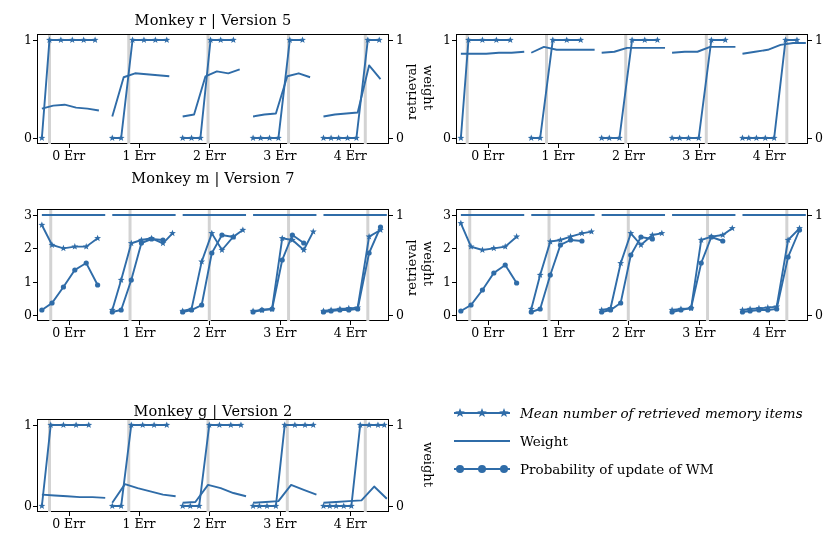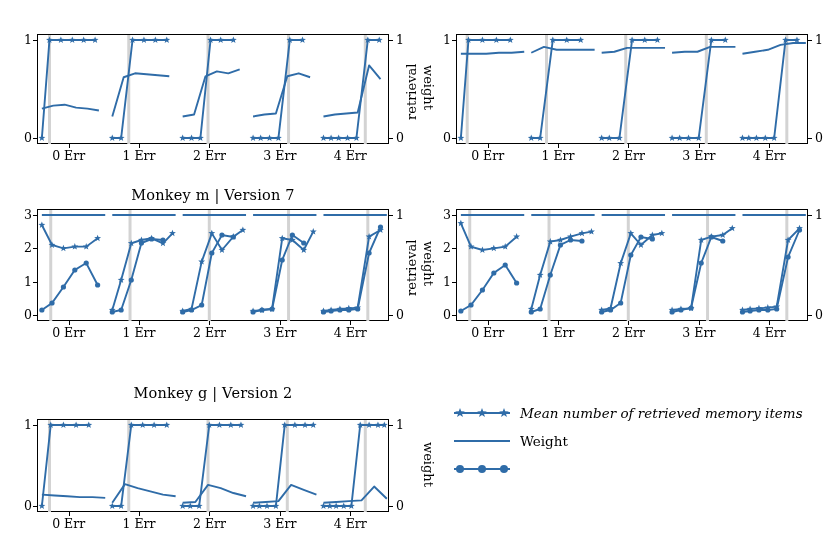--- a/index.html
+++ b/index.html
@@ -43,20 +43,21 @@
     position:absolute;font-size:12.5px;text-align:center;white-space:nowrap;
   }
   .legend-row{position:absolute;display:flex;align-items:center;}
   .legend-text{font-size:13.5px;white-space:nowrap;margin-left:8px;}
 </style>
 </head>
 <body>
 
 <div id="root">
     <div class="panel" style="left: 0px; top: 0px; width: 830px; height: 541px;">
+      <div class="panel-title" style="left: 37px; top: 12px; width: 352px;">Monkey r | Version 5</div>
       <div class="plot" style="left: 37px; top: 34px; width: 352px; height: 110px;">
         <svg width="352" height="110">
           <line x1="11.475200000000001" x2="11.475200000000001" y1="0" y2="110" stroke="#d3d3d3" stroke-width="3"></line>
           <polyline points="3.8720000000000008,74.60 15.276800000000001,71.66 26.681600000000003,70.68 38.086400000000005,73.62 49.491200000000006,74.60 60.89600000000001,76.56" fill="none" stroke="#2f6ca8" stroke-width="1.9" stroke-linejoin="round"></polyline>
           <polyline points="3.8720000000000008,104.00 11.475200000000001,6.00 22.880000000000003,6.00 34.284800000000004,6.00 45.689600000000006,6.00 57.0944,6.00" fill="none" stroke="#2f6ca8" stroke-width="1.9"></polyline>
           <polygon points="3.87,100.40 4.76,102.78 7.30,102.89 5.31,104.47 5.99,106.91 3.87,105.51 1.76,106.91 2.43,104.47 0.45,102.89 2.98,102.78" fill="#2f6ca8"></polygon>
           <polygon points="11.48,2.40 12.36,4.78 14.90,4.89 12.91,6.47 13.59,8.91 11.48,7.51 9.36,8.91 10.04,6.47 8.05,4.89 10.59,4.78" fill="#2f6ca8"></polygon>
           <polygon points="22.88,2.40 23.77,4.78 26.30,4.89 24.32,6.47 25.00,8.91 22.88,7.51 20.76,8.91 21.44,6.47 19.46,4.89 21.99,4.78" fill="#2f6ca8"></polygon>
           <polygon points="34.28,2.40 35.17,4.78 37.71,4.89 35.72,6.47 36.40,8.91 34.28,7.51 32.17,8.91 32.85,6.47 30.86,4.89 33.40,4.78" fill="#2f6ca8"></polygon>
           <polygon points="45.69,2.40 46.58,4.78 49.11,4.89 47.13,6.47 47.81,8.91 45.69,7.51 43.57,8.91 44.25,6.47 42.27,4.89 44.80,4.78" fill="#2f6ca8"></polygon>
@@ -185,21 +186,21 @@
       <div style="position: absolute; left: 558.08px; top: 144px; height: 4px; width: 0px; border-left: 1.1px solid rgb(0, 0, 0);"></div>
       <div class="tick-lab-x" style="left: 600.48px; top: 148px; width: 56px;">2 Err</div>
       <div style="position: absolute; left: 628.48px; top: 144px; height: 4px; width: 0px; border-left: 1.1px solid rgb(0, 0, 0);"></div>
       <div class="tick-lab-x" style="left: 670.88px; top: 148px; width: 56px;">3 Err</div>
       <div style="position: absolute; left: 698.88px; top: 144px; height: 4px; width: 0px; border-left: 1.1px solid rgb(0, 0, 0);"></div>
       <div class="tick-lab-x" style="left: 741.28px; top: 148px; width: 56px;">4 Err</div>
       <div style="position: absolute; left: 769.28px; top: 144px; height: 4px; width: 0px; border-left: 1.1px solid rgb(0, 0, 0);"></div>
       <div class="ylab-left" style="left: 404px; top: 58px; height: 62px;">retrieval</div>
     </div>
     <div class="panel" style="left: 0px; top: 0px; width: 830px; height: 541px;">
-      <div class="panel-title" style="left: 37px; top: 187px; width: 352px;">Monkey m | Version 7</div>
+      <div class="panel-title" style="left: 37px; top: 170px; width: 352px;">Monkey m | Version 7</div>
       <div class="plot" style="left: 37px; top: 209px; width: 352px; height: 112px;">
         <svg width="352" height="112">
           <line x1="12.742400000000004" x2="12.742400000000004" y1="0" y2="112" stroke="#d3d3d3" stroke-width="3"></line>
           <polyline points="3.8720000000000008,6.00 16.544000000000004,6.00 29.216000000000005,6.00 41.888000000000005,6.00 54.56000000000001,6.00 67.23200000000001,6.00" fill="none" stroke="#2f6ca8" stroke-width="1.9" stroke-linejoin="round"></polyline>
           <polyline points="3.8720000000000008,101.00 14.009600000000002,94.00 25.414400000000004,78.00 36.8192,61.00 48.224000000000004,54.00 59.628800000000005,76.00" fill="none" stroke="#2f6ca8" stroke-width="1.9"></polyline>
           <circle cx="3.8720000000000008" cy="101" r="2.6" fill="#2f6ca8"></circle>
           <circle cx="14.009600000000002" cy="94" r="2.6" fill="#2f6ca8"></circle>
           <circle cx="25.414400000000004" cy="78" r="2.6" fill="#2f6ca8"></circle>
           <circle cx="36.8192" cy="61" r="2.6" fill="#2f6ca8"></circle>
           <circle cx="48.224000000000004" cy="54" r="2.6" fill="#2f6ca8"></circle>
@@ -416,21 +417,21 @@
       <div style="position: absolute; left: 558.08px; top: 321px; height: 4px; width: 0px; border-left: 1.1px solid rgb(0, 0, 0);"></div>
       <div class="tick-lab-x" style="left: 600.48px; top: 325px; width: 56px;">2 Err</div>
       <div style="position: absolute; left: 628.48px; top: 321px; height: 4px; width: 0px; border-left: 1.1px solid rgb(0, 0, 0);"></div>
       <div class="tick-lab-x" style="left: 670.88px; top: 325px; width: 56px;">3 Err</div>
       <div style="position: absolute; left: 698.88px; top: 321px; height: 4px; width: 0px; border-left: 1.1px solid rgb(0, 0, 0);"></div>
       <div class="tick-lab-x" style="left: 741.28px; top: 325px; width: 56px;">4 Err</div>
       <div style="position: absolute; left: 769.28px; top: 321px; height: 4px; width: 0px; border-left: 1.1px solid rgb(0, 0, 0);"></div>
       <div class="ylab-left" style="left: 404px; top: 234px; height: 62px;">retrieval</div>
     </div>
     <div class="panel" style="left: 0px; top: 0px; width: 830px; height: 541px;">
-      <div class="panel-title" style="left: 37px; top: 385px; width: 352px;">Monkey g | Version 2</div>
+      <div class="panel-title" style="left: 37px; top: 403px; width: 352px;">Monkey g | Version 2</div>
       <div class="plot" style="left: 37px; top: 419px; width: 352px; height: 93px;">
         <svg width="352" height="93">
           <line x1="11.475200000000001" x2="11.475200000000001" y1="0" y2="93" stroke="#d3d3d3" stroke-width="3"></line>
           <polyline points="3.8720000000000008,75.66 16.544000000000004,76.47 29.216000000000005,77.28 41.888000000000005,78.09 54.56000000000001,78.09 67.23200000000001,78.90" fill="none" stroke="#2f6ca8" stroke-width="1.9" stroke-linejoin="round"></polyline>
           <polyline points="3.8720000000000008,87.00 12.742400000000004,6.00 25.414400000000004,6.00 38.086400000000005,6.00 50.7584,6.00" fill="none" stroke="#2f6ca8" stroke-width="1.9"></polyline>
           <polygon points="3.87,83.40 4.76,85.78 7.30,85.89 5.31,87.47 5.99,89.91 3.87,88.51 1.76,89.91 2.43,87.47 0.45,85.89 2.98,85.78" fill="#2f6ca8"></polygon>
           <polygon points="12.74,2.40 13.63,4.78 16.17,4.89 14.18,6.47 14.86,8.91 12.74,7.51 10.63,8.91 11.30,6.47 9.32,4.89 11.85,4.78" fill="#2f6ca8"></polygon>
           <polygon points="25.41,2.40 26.30,4.78 28.84,4.89 26.85,6.47 27.53,8.91 25.41,7.51 23.30,8.91 23.98,6.47 21.99,4.89 24.53,4.78" fill="#2f6ca8"></polygon>
           <polygon points="38.09,2.40 38.98,4.78 41.51,4.89 39.52,6.47 40.20,8.91 38.09,7.51 35.97,8.91 36.65,6.47 34.66,4.89 37.20,4.78" fill="#2f6ca8"></polygon>
           <polygon points="50.76,2.40 51.65,4.78 54.18,4.89 52.20,6.47 52.87,8.91 50.76,7.51 48.64,8.91 49.32,6.47 47.33,4.89 49.87,4.78" fill="#2f6ca8"></polygon>
@@ -514,14 +515,15 @@
       </svg>
       <span class="legend-text">Weight</span>
     </div>
     <div class="legend-row" style="left: 452px; top: 461px;">
       <svg width="60" height="16">
         <line x1="2" x2="58" y1="8" y2="8" stroke="#2f6ca8" stroke-width="2"></line>
         <circle cx="8" cy="8" r="4" fill="#2f6ca8"></circle>
         <circle cx="30" cy="8" r="4" fill="#2f6ca8"></circle>
         <circle cx="52" cy="8" r="4" fill="#2f6ca8"></circle>
       </svg>
+      <span class="legend-text">Probability of update of WM</span>
     </div>
   </div>
 
 </body></html>

